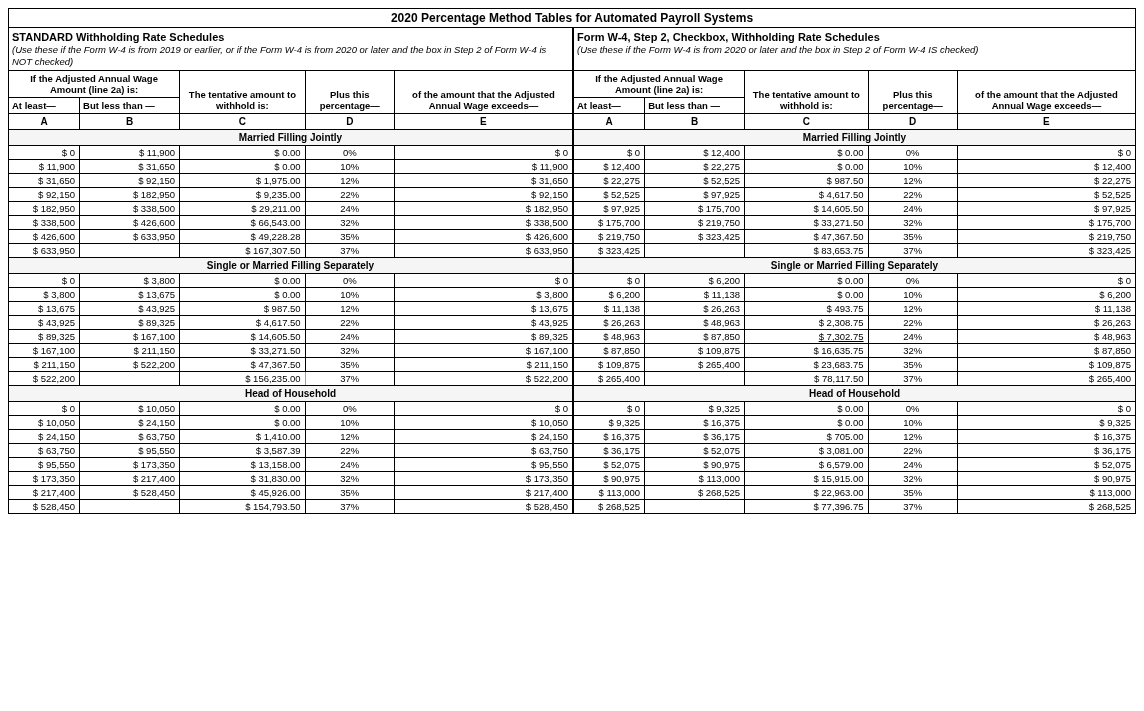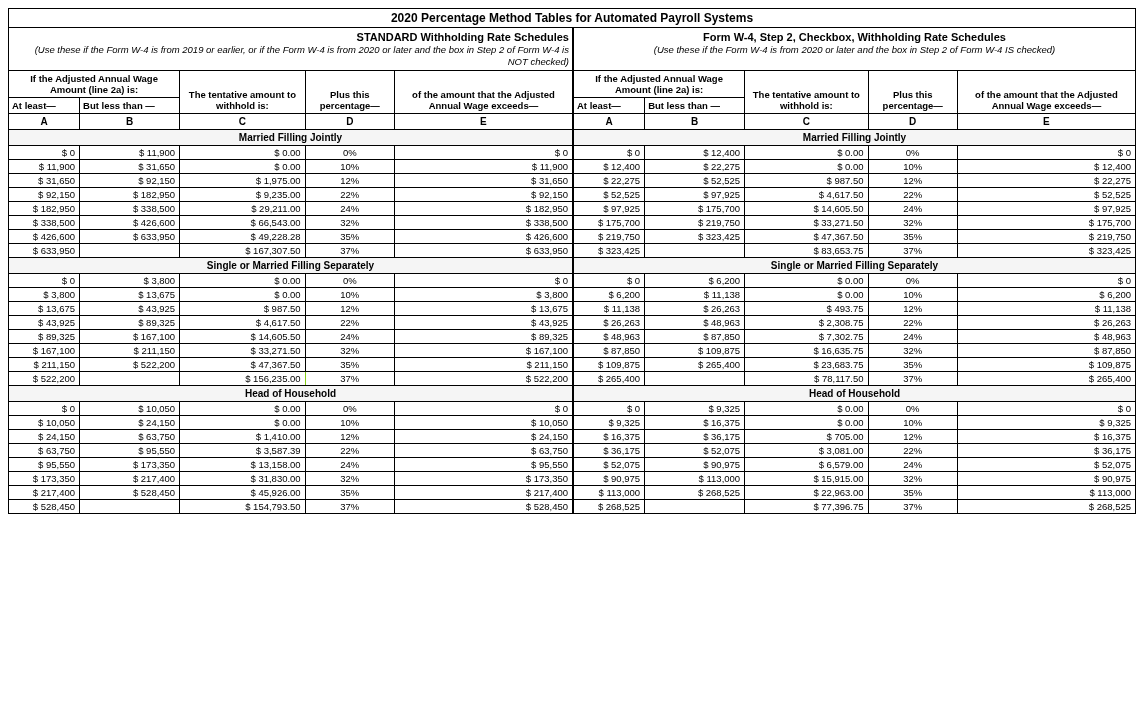--- a/index.html
+++ b/index.html
@@ -45,25 +45,25 @@
 <body>
 
 <table class="main-table">
 
   <tbody>
       <tr class="title-row">
     <td colspan="10" style="font-size:12px; border-bottom:1.5px solid #000;">2020 Percentage Method Tables for Automated Payroll Systems</td>
   </tr>
 
   <tr>
-    <td colspan="5" style="font-weight:bold; font-size:11px; text-align:right; border-right:2px solid #000; padding:3px;">
+    <td colspan="5" style="font-weight:bold; font-size:11px; text-align:left; border-right:2px solid #000; padding:3px;">
       <span>STANDARD Withholding Rate Schedules</span><br>
       <span style="font-weight:normal; font-size:9.5px; font-style:italic;">(Use these if the Form W-4 is from 2019 or earlier, or if the Form W-4 is from 2020 or later and the box in Step 2 of Form W-4 is NOT checked)</span>
     </td>
-    <td colspan="5" style="font-weight:bold; font-size:11px; text-align:center; padding:3px;">
+    <td colspan="5" style="font-weight:bold; font-size:11px; text-align:left; padding:3px;">
       <span>Form W-4, Step 2, Checkbox, Withholding Rate Schedules</span><br>
       <span style="font-weight:normal; font-size:9.5px; font-style:italic;">(Use these if the Form W-4 is from 2020 or later and the box in Step 2 of Form W-4 IS checked)</span>
     </td>
   </tr>
 
   <tr>
     <td colspan="2" rowspan="2" style="text-align:center; font-weight:bold; font-size:9.5px; vertical-align:bottom; border-right:1px solid #000;">
       <span>If the Adjusted Annual Wage Amount (line 2a) is:</span>
     </td>
     <td rowspan="3" style="text-align:center; font-weight:bold; font-size:9.5px; vertical-align:bottom; border-right:1px solid #000;">
@@ -267,21 +267,21 @@
     <td>$ 26,263</td>
   </tr>
   <tr class="data-row">
     <td>$ 89,325</td>
     <td style="border-right:1px solid #000;">$ 167,100</td>
     <td style="border-right:1px solid #000;">$ 14,605.50</td>
     <td class="pct" style="border-right:1px solid #000;">24%</td>
     <td style="border-right:2px solid #000;">$ 89,325</td>
     <td>$ 48,963</td>
     <td style="border-right:1px solid #000;">$ 87,850</td>
-    <td style="border-right:1px solid #000;">$ 7,302.75</td>
+    <td style="border-right:1px solid #000;text-decoration:underline;">$ 7,302.75</td>
     <td class="pct" style="border-right:1px solid #000;">24%</td>
     <td>$ 48,963</td>
   </tr>
   <tr class="data-row">
     <td>$ 167,100</td>
     <td style="border-right:1px solid #000;">$ 211,150</td>
     <td style="border-right:1px solid #000;">$ 33,271.50</td>
     <td class="pct" style="border-right:1px solid #000;">32%</td>
     <td style="border-right:2px solid #000;">$ 167,100</td>
     <td>$ 87,850</td>

